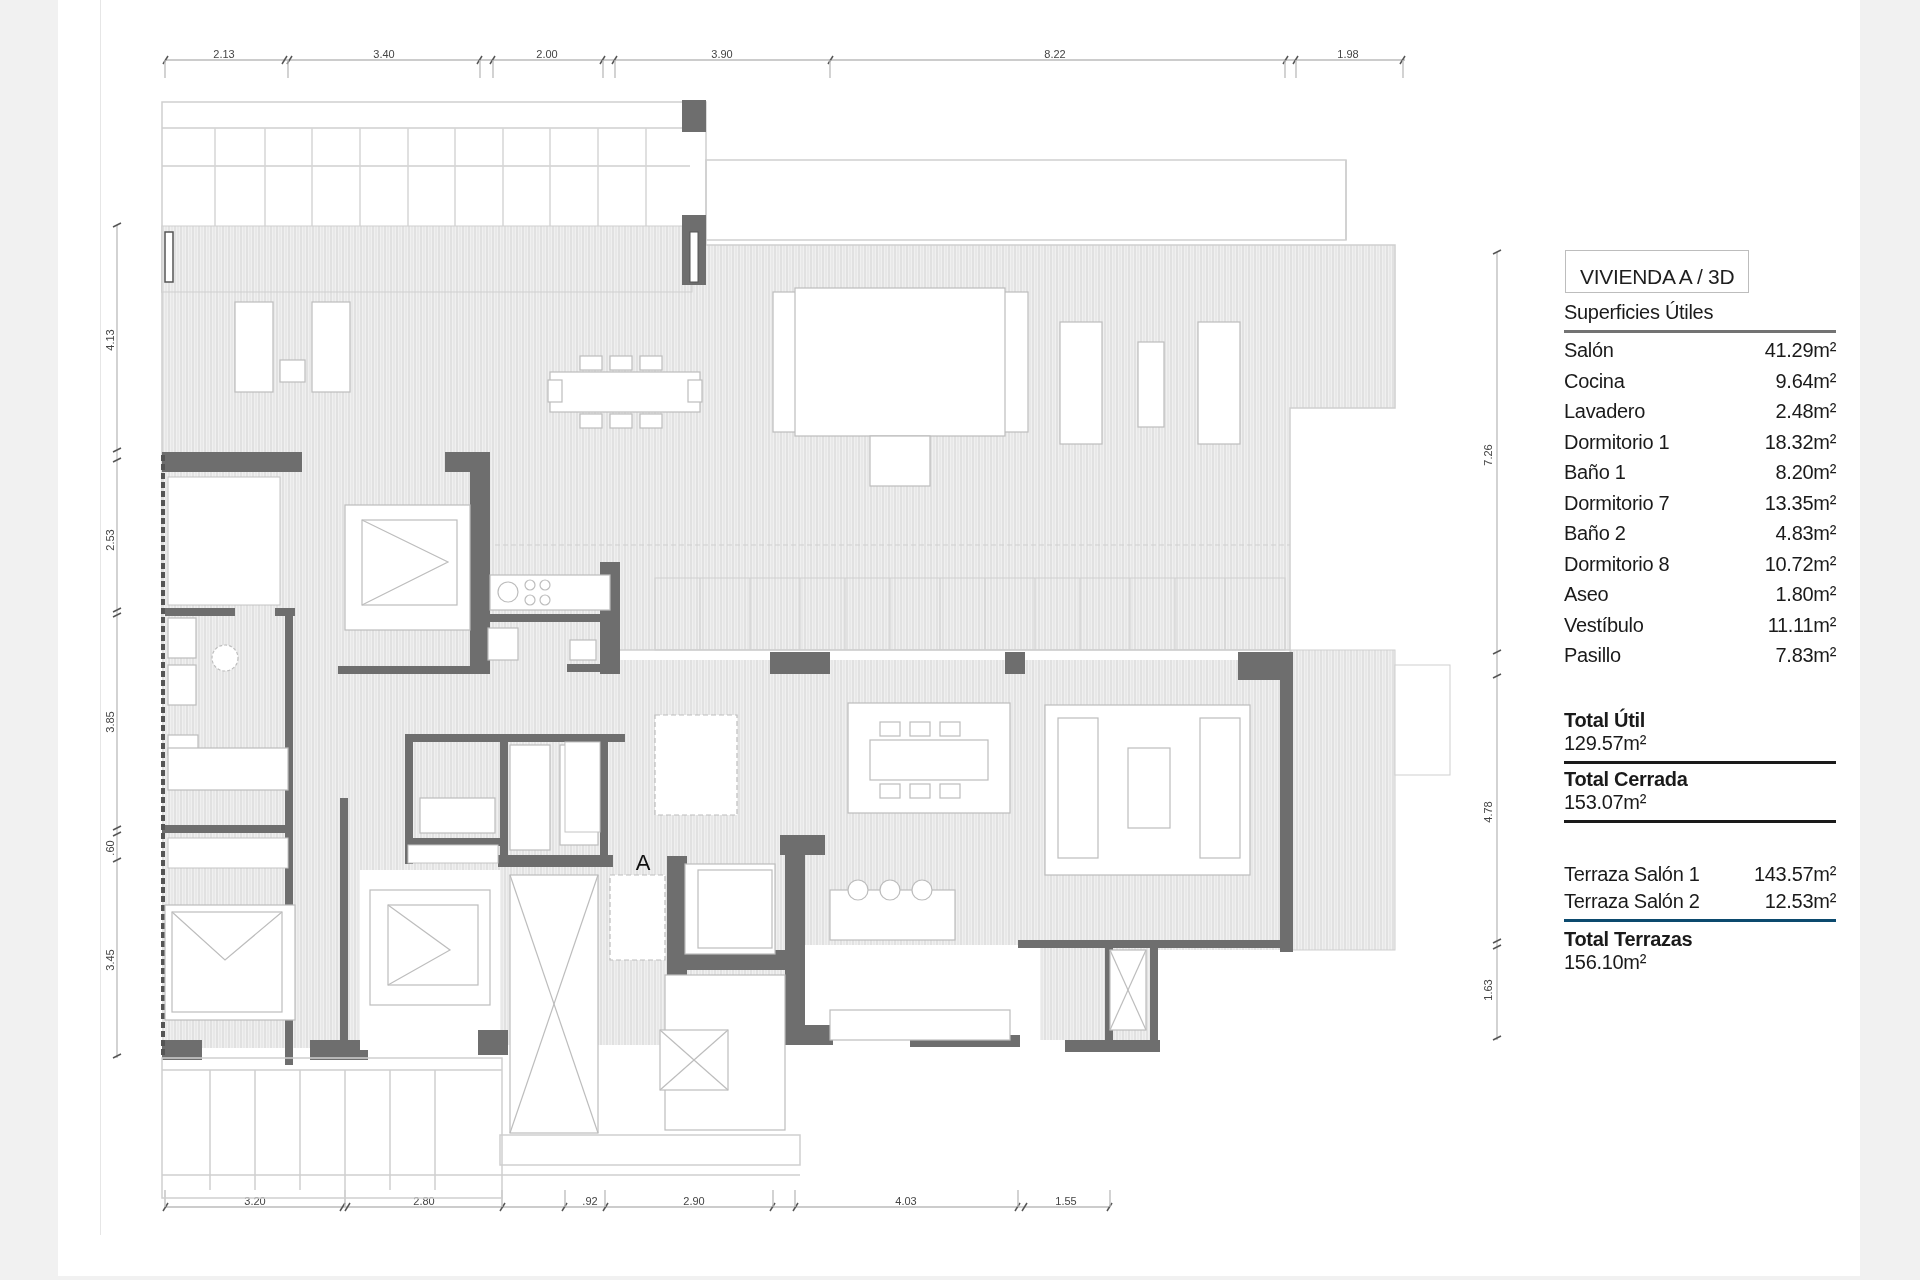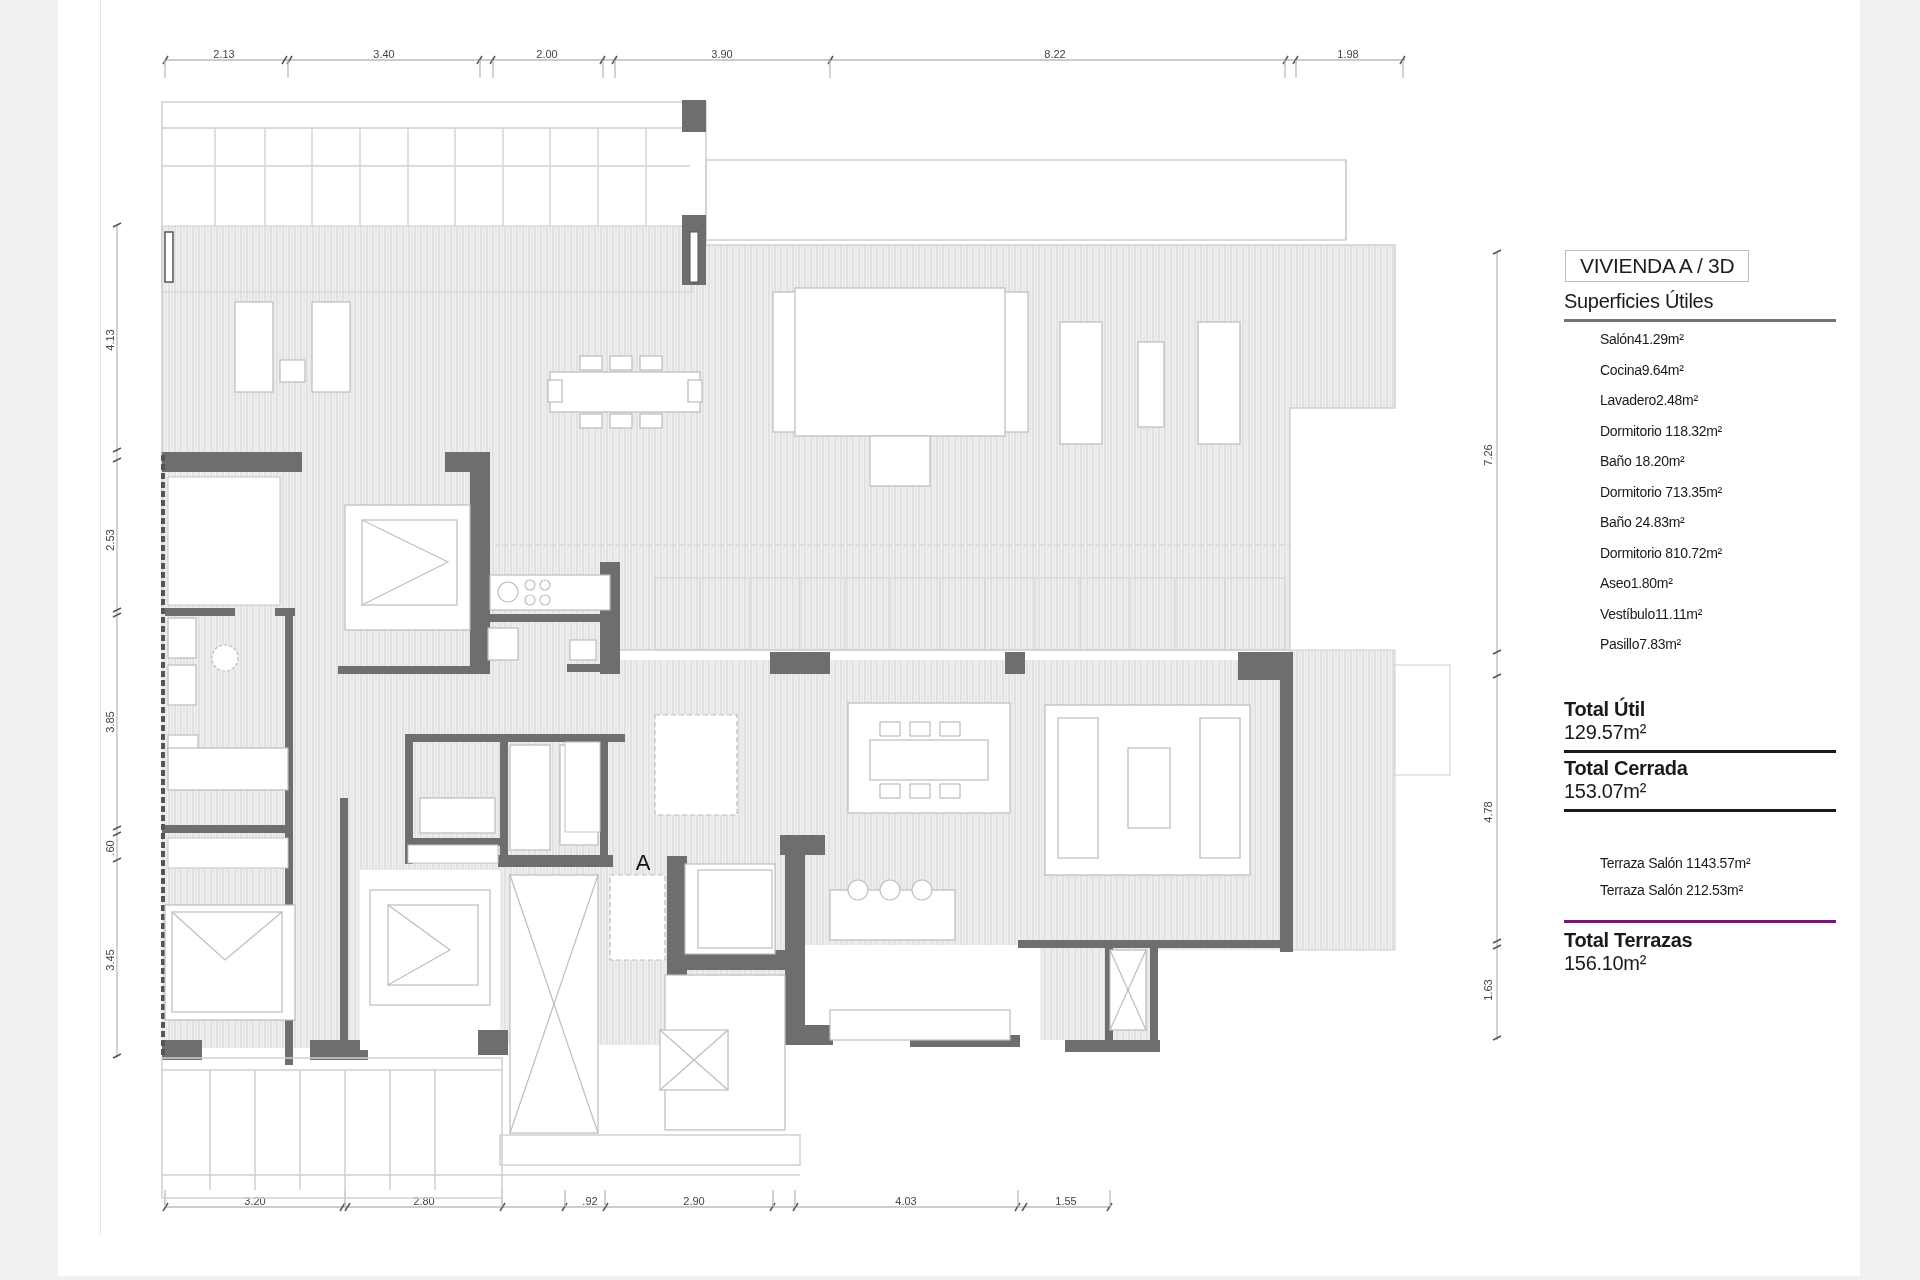--- a/index.html
+++ b/index.html
@@ -22,44 +22,44 @@
     font-family:"Liberation Sans Narrow","Liberation Sans", sans-serif;
     font-size:11px; fill:#444;
   }
   
   .legend {
     position:absolute; left:1564px; top:250px; width:272px;
     color:#1a1a1a;
   }
   .legend .title-box {
     display:inline-block; border:1.5px solid #bdbdbd;
-    padding:3px 14px 3px 14px; font-size:21px; letter-spacing:-0.3px;
+    padding:14px 14px 3px 14px; font-size:21px; letter-spacing:-0.3px;
     color:#1e1e1e; margin-left:1px;
   }
   .legend .subtitle {
     font-size:20px; margin-top:8px; padding-bottom:6px;
     border-bottom:3px solid #737373; letter-spacing:-0.3px;
   }
   .legend .row {
-    display:flex; font-size:14px;
-    letter-spacing:-0.3px; line-height:30.5px;margin-left:36px;
+    display:flex; justify-content:space-between; font-size:20px;
+    letter-spacing:-0.3px; line-height:30.5px;
   }
   .legend .rows { margin-top:2px; }
   .legend .total {
     display:flex; justify-content:space-between; font-size:20px;
     letter-spacing:-0.3px; padding-bottom:6px;
     border-bottom:3px solid #1a1a1a;
     flex-direction:column;
   }
   .legend .total .lbl { font-weight:bold; }
   .legend .t1 { margin-top:38px; }
   .legend .t2 { margin-top:4px; }
   .legend .terr { margin-top:38px; }
   .legend .terr .row { line-height:27px; }
-  .legend .terr-rows { border-bottom:3px solid #701a75; padding-bottom:16px; }
+  .legend .terr-rows { border-bottom:3px solid #0c4a6e; padding-bottom:4px; }
   .legend .t3 { margin-top:6px; border-bottom:none; }
 </style>
 </head>
 <body>
 
 <div class="paper"></div>
 <div class="plan-frame"></div>
 
 <svg class="plan" width="1540" height="1280" viewBox="0 0 1540 1280">
   <defs>

